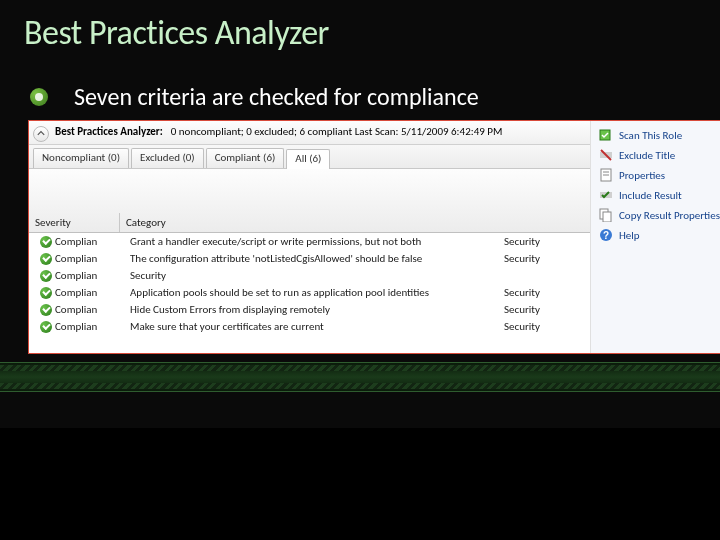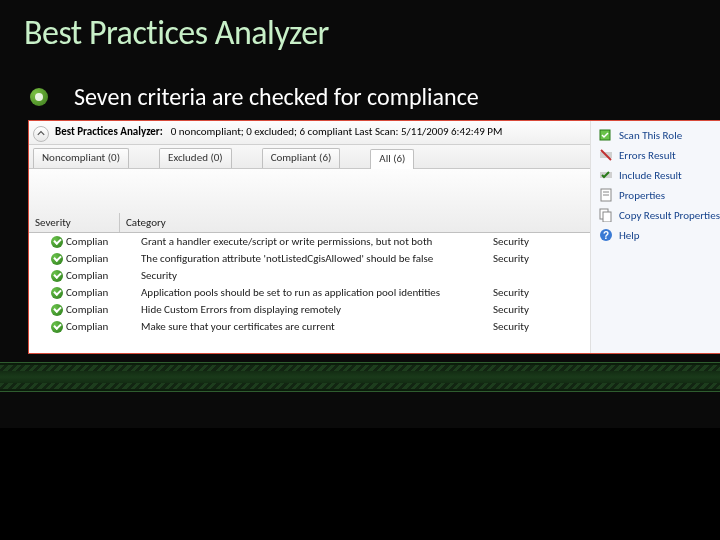--- a/index.html
+++ b/index.html
@@ -13,32 +13,32 @@
   .panel-wrap{position:absolute;top:120px;left:28px;width:692px;height:232px;border:1px solid #d84a3a;background:#d946ef;display:flex;font-size:11px;color:#000;}
   .panel-main{flex:1;display:flex;flex-direction:column;border-right:1px solid #e0e0e0;}
   .panel-actions{width:130px;background:#f5f7fb;padding:4px 0;}
 
   .hdr-row{display:flex;align-items:flex-start;gap:6px;padding:4px 6px 2px 4px;background:linear-gradient(#fdfdfd,#f0f0f0);border-bottom:1px solid #d0d0d0;}
   .hdr-chevron{width:14px;height:14px;border:1px solid #bbb;border-radius:50%;background:linear-gradient(#fff,#e8e8e8);display:flex;align-items:center;justify-content:center;flex-shrink:0;margin-top:1px;}
   .hdr-chevron svg{width:8px;height:8px;}
   .hdr-label{font-weight:700;}
   .hdr-sub{font-weight:400;margin-left:2px;}
 
-  .tabs{display:flex;padding:3px 4px 0 4px;background:linear-gradient(#f7f7f7,#ececec);border-bottom:1px solid #c8c8c8;gap:28px;}
+  .tabs{display:flex;padding:3px 4px 0 4px;background:linear-gradient(#f7f7f7,#ececec);border-bottom:1px solid #c8c8c8;}
   .tab{padding:2px 8px 3px;border:1px solid #c0c0c0;border-bottom:none;background:linear-gradient(#fdfdfd,#ececec);margin-right:2px;border-radius:2px 2px 0 0;color:#333;cursor:pointer;}
   .tab.active{background:#fff;position:relative;top:1px;padding-bottom:4px;}
 
   .cols{display:flex;background:linear-gradient(#fdfdfd,#ececec);border-bottom:1px solid #c0c0c0;}
   .col{padding:3px 6px;border-right:1px solid #c8c8c8;font-weight:400;color:#222;white-space:nowrap;overflow:hidden;text-overflow:ellipsis;margin-top:44px;}
   .col.sev{width:78px;flex-shrink:0;}
   .col.ttl{flex:1;}
   .col.cat{width:75px;flex-shrink:0;border-right:none;}
 
   .rows{flex:1;overflow:hidden;background:#fff;}
-  .row{display:flex;padding:1px 16px;align-items:center;}
+  .row{display:flex;padding:1px 5px;align-items:center;}
   .cell{padding:1px 6px;white-space:nowrap;overflow:hidden;text-overflow:ellipsis;color:#222;}
   .cell.sev{width:78px;flex-shrink:0;display:flex;align-items:center;gap:3px;}
   .cell.ttl{flex:1;}
   .cell.cat{width:75px;flex-shrink:0;}
   .ok-ico{width:12px;height:12px;border-radius:50%;background:radial-gradient(circle at 30% 30%,#6ac24a,#2a7a1a);display:flex;align-items:center;justify-content:center;flex-shrink:0;}
   .ok-ico::after{content:"";width:5px;height:3px;border-left:2px solid #fff;border-bottom:2px solid #fff;transform:rotate(-45deg) translate(0.5px,-0.5px);}
 
   .action{display:flex;align-items:center;gap:6px;padding:3px 8px;white-space:nowrap;color:#15428b;cursor:pointer;}
   .action .ic{width:14px;height:14px;flex-shrink:0;display:flex;align-items:center;justify-content:center;}
 
@@ -143,40 +143,40 @@
           </span>
           <span>Scan This Role</span>
         </div>
         <div class="action">
           <span class="ic">
             <svg width="14" height="14" viewBox="0 0 14 14">
               <rect x="1" y="4" width="12" height="6" fill="#d0d0d0"></rect>
               <line x1="2" y1="2" x2="12" y2="12" stroke="#c03030" stroke-width="2"></line>
             </svg>
           </span>
-          <span>Errors Result</span>
-        </div>
-        <div class="action">
-          <span class="ic">
-            <svg width="14" height="14" viewBox="0 0 14 14">
-              <rect x="1" y="4" width="12" height="6" fill="#d0d0d0"></rect>
-              <path d="M3 7l2 2 5-5" stroke="#2a7a1a" fill="none" stroke-width="2"></path>
-            </svg>
-          </span>
-          <span>Include Result</span>
+          <span>Exclude Title</span>
         </div>
         <div class="action">
           <span class="ic">
             <svg width="14" height="14" viewBox="0 0 14 14">
               <rect x="2" y="1" width="10" height="12" fill="#fff" stroke="#888"></rect>
               <line x1="4" y1="4" x2="10" y2="4" stroke="#888"></line>
               <line x1="4" y1="7" x2="10" y2="7" stroke="#888"></line>
             </svg>
           </span>
           <span>Properties</span>
+        </div>
+        <div class="action">
+          <span class="ic">
+            <svg width="14" height="14" viewBox="0 0 14 14">
+              <rect x="1" y="4" width="12" height="6" fill="#d0d0d0"></rect>
+              <path d="M3 7l2 2 5-5" stroke="#2a7a1a" fill="none" stroke-width="2"></path>
+            </svg>
+          </span>
+          <span>Include Result</span>
         </div>
         <div class="action">
           <span class="ic">
             <svg width="14" height="14" viewBox="0 0 14 14">
               <rect x="1" y="1" width="8" height="10" fill="#fff" stroke="#888"></rect>
               <rect x="4" y="4" width="8" height="10" fill="#fff" stroke="#888"></rect>
             </svg>
           </span>
           <span>Copy Result Properties</span>
         </div>

